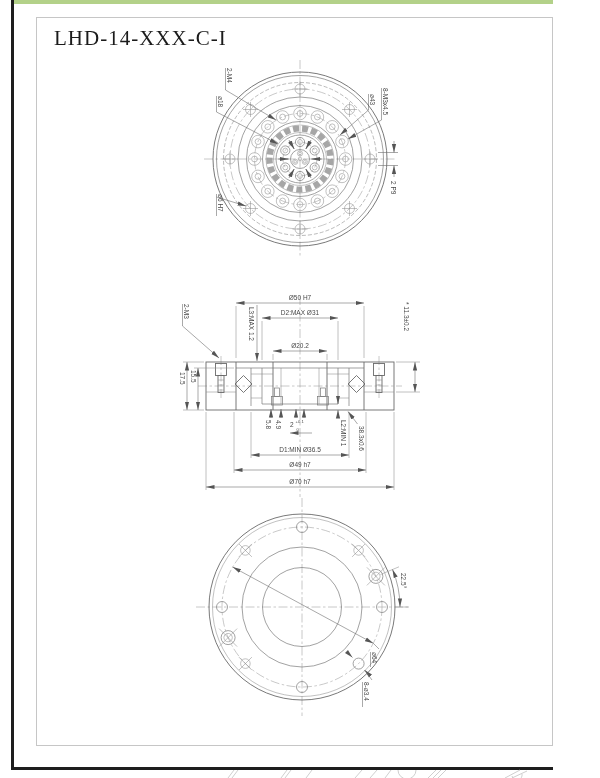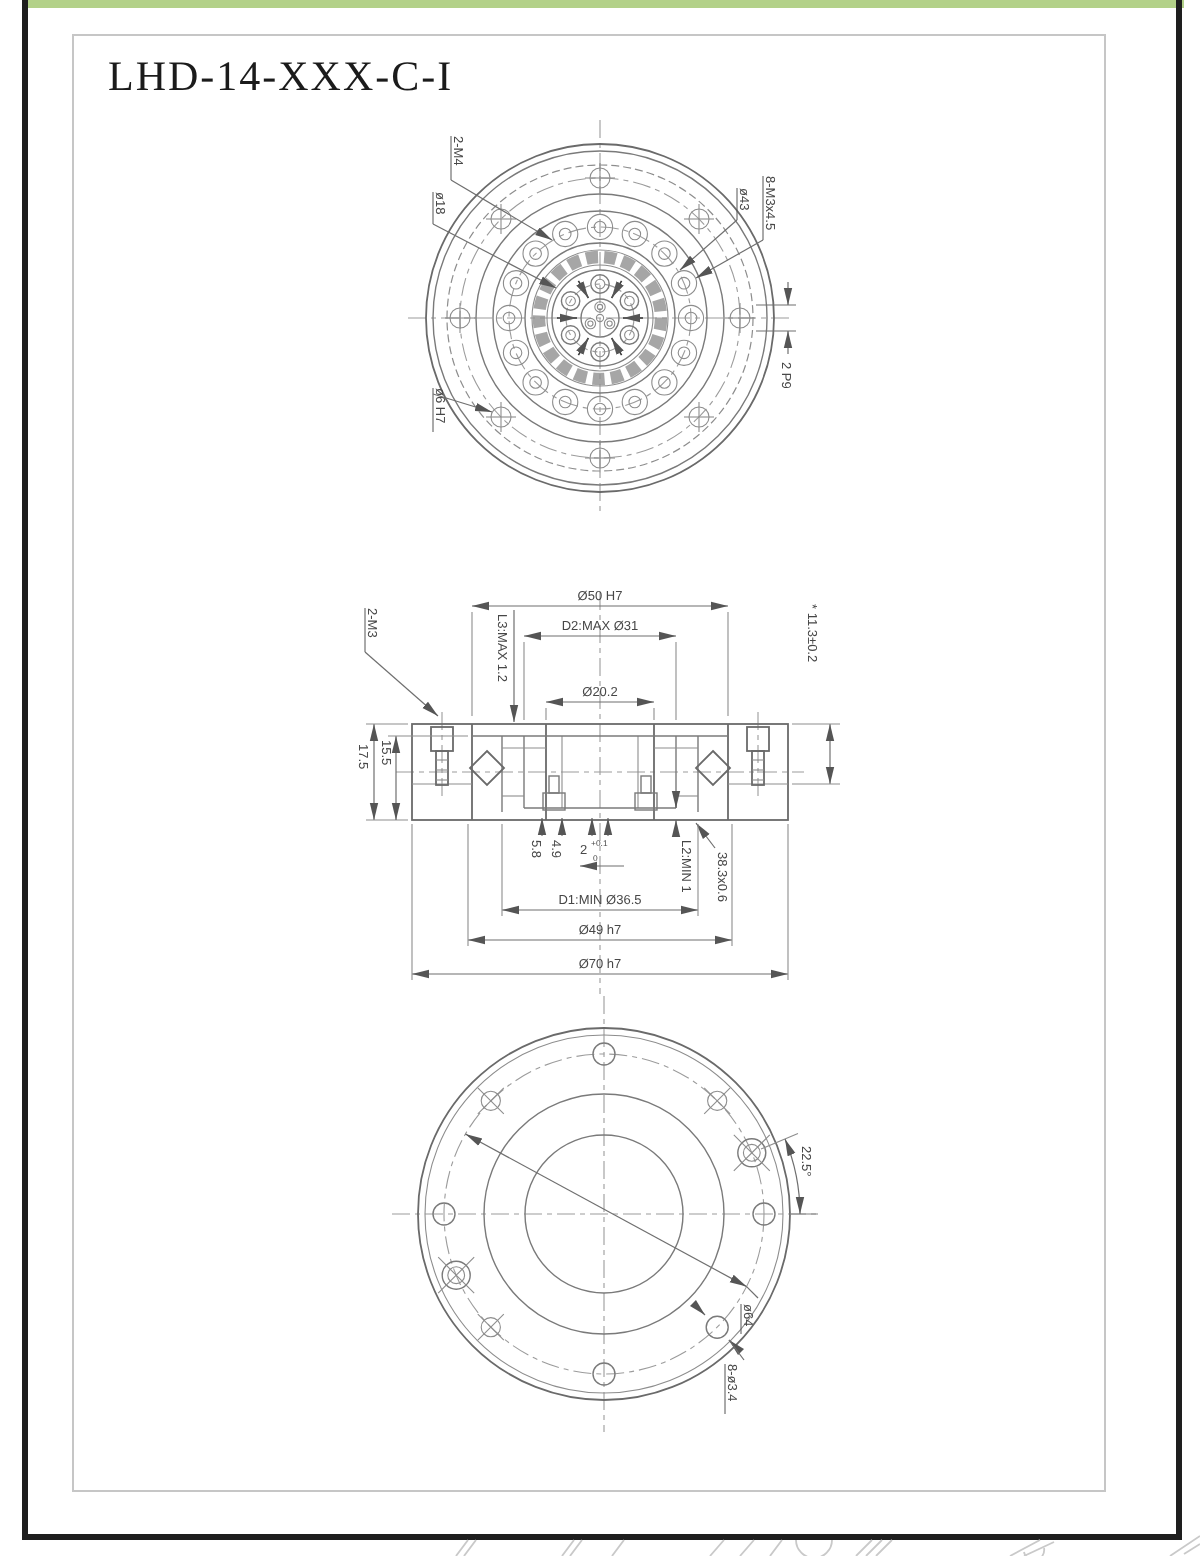--- a/index.html
+++ b/index.html
@@ -1,16 +1,16 @@
 <!DOCTYPE html>
 <html><head>
 <meta charset="utf-8">
 <style>
   html,body{margin:0;padding:0;background:#ffffff;}
-  .stage{position:relative;width:600px;height:778px;background:#ffffff;overflow:hidden;
+  .stage{position:relative;width:553px;height:778px;background:#ffffff;overflow:hidden;
          font-family:"Liberation Sans",sans-serif;}
   .green-bar{position:absolute;left:12px;top:0;width:580px;height:4px;background:#b3d189;}
   .border-left{position:absolute;left:11px;top:0;width:3px;height:770px;background:#1e1e1e;}
   .border-right{position:absolute;left:588px;top:0;width:3px;height:770px;background:#1e1e1e;}
   .border-bottom{position:absolute;left:11px;top:767px;width:580px;height:3px;background:#1e1e1e;}
   .inner-frame{position:absolute;left:36px;top:17px;width:515px;height:727px;
                border:1px solid #c6c6c6;}
   .title{position:absolute;left:54px;top:26px;font-family:"Liberation Serif",serif;
          font-size:21px;letter-spacing:1px;color:#1b1b1b;white-space:nowrap;}
   svg{position:absolute;left:0;top:0;}

